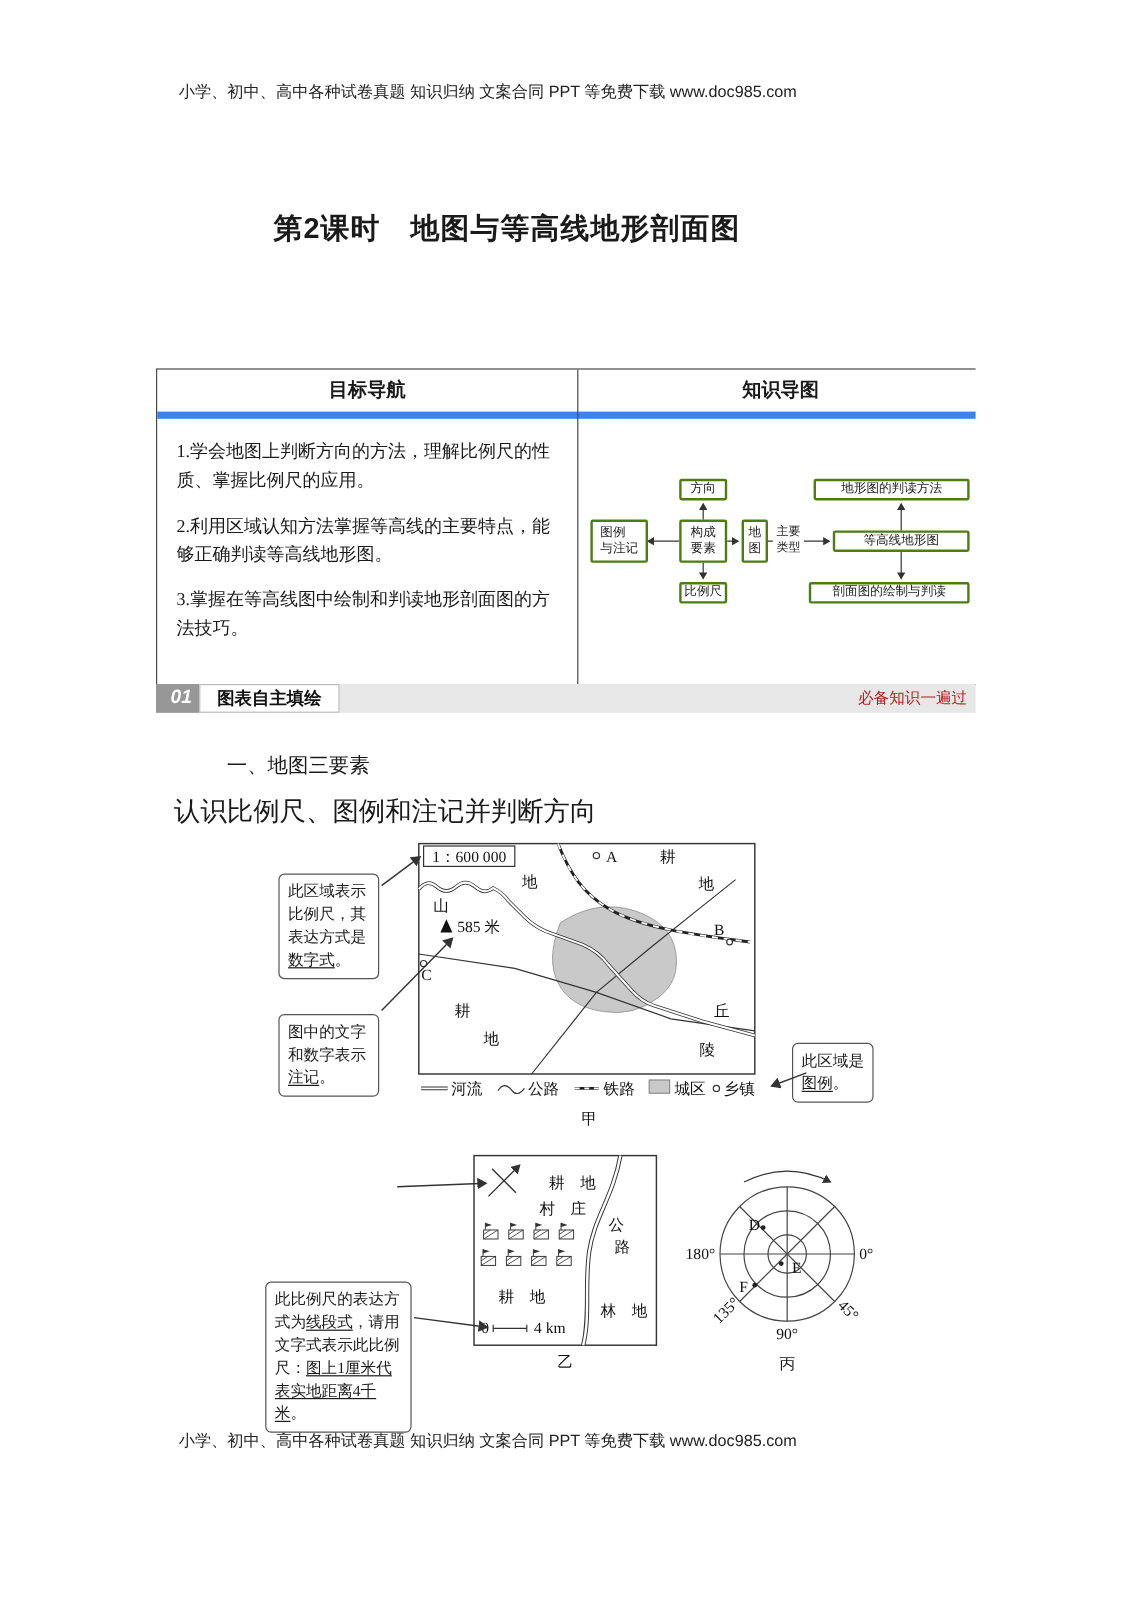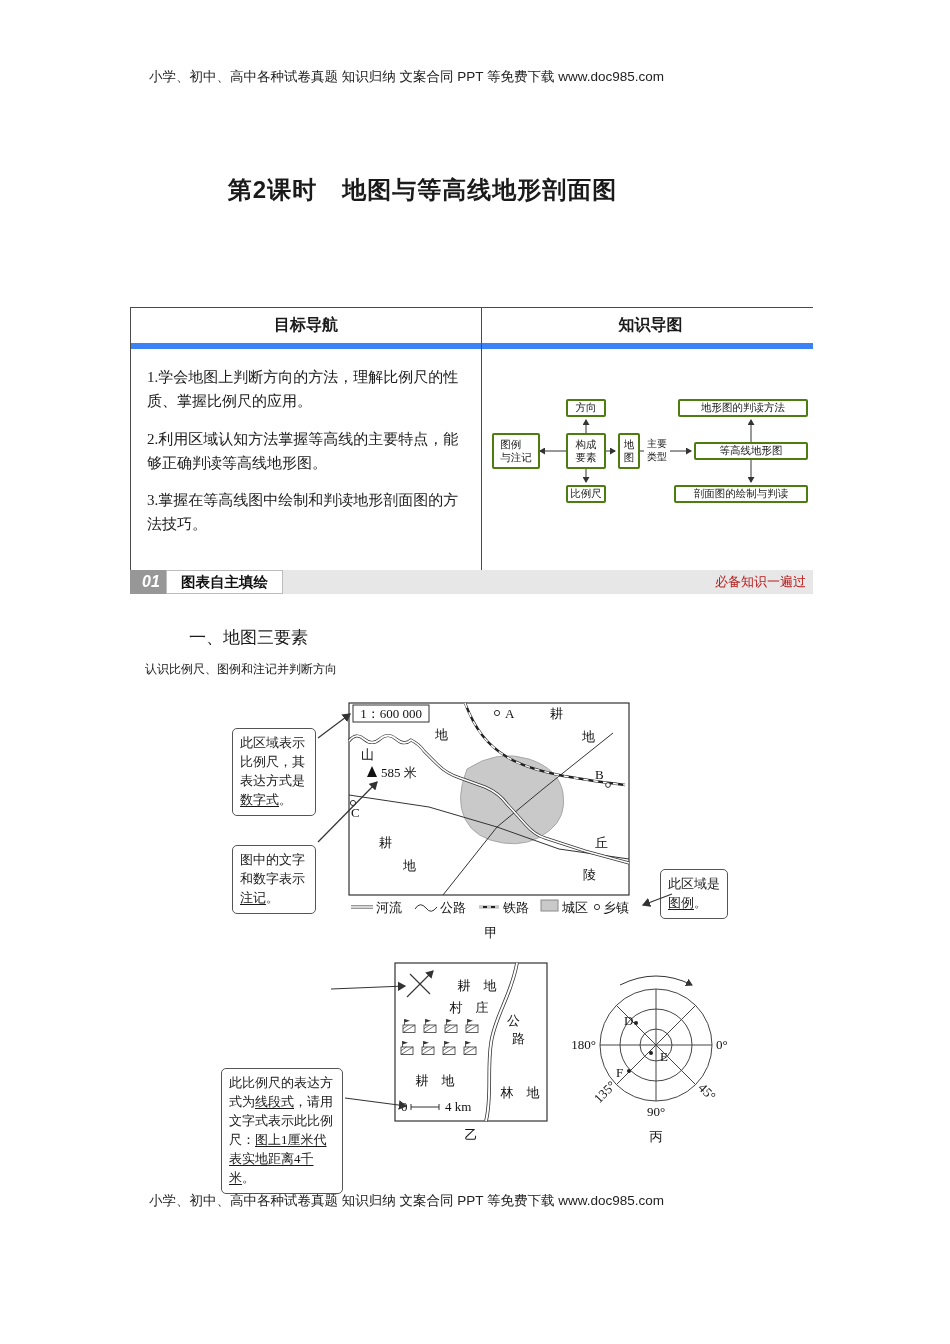--- a/index.html
+++ b/index.html
@@ -31,21 +31,21 @@
   .secbar{position:absolute;left:130px;top:570px;width:690px;height:24px;background:#e7e7e7;
         font-family:"Liberation Sans",sans-serif;}
   .secbar .num{position:absolute;left:0;top:0;width:42px;height:24px;background:#979797;color:#fff;
         font-weight:bold;font-style:italic;font-size:16px;display:flex;align-items:center;justify-content:center;}
   .secbar .stitle{position:absolute;left:36px;top:0;height:24px;padding:0 14px;background:#fff;
         border:1px solid #bcbcbc;display:flex;align-items:center;font-weight:bold;font-size:14.5px;
         color:#111;box-sizing:border-box;}
   .secbar .ssub{position:absolute;right:14px;top:0;height:24px;display:flex;align-items:center;
         color:#b91c1c;font-size:13px;}
   .h-one{position:absolute;left:145px;top:626px;font-size:17px;margin-left:44px;}
-  .h-sub{position:absolute;left:145px;top:661px;font-size:12px;text-align:center;}
+  .h-sub{position:absolute;left:145px;top:661px;font-size:22px;text-align:center;}
   
   .callout{position:absolute;border:1px solid #555;border-radius:5px;padding:5px 7px;font-size:13px;
         line-height:1.46;background:#fff;box-sizing:border-box;margin-top:27px;}
   .ans{text-decoration:underline;text-underline-offset:2px;}
   
   .fig{position:absolute;}
   .mt{font-family:"Liberation Serif",serif;fill:#111;font-size:13px;}
   .overlay{position:absolute;left:0;top:690px;pointer-events:none;}
 </style>
 </head>

